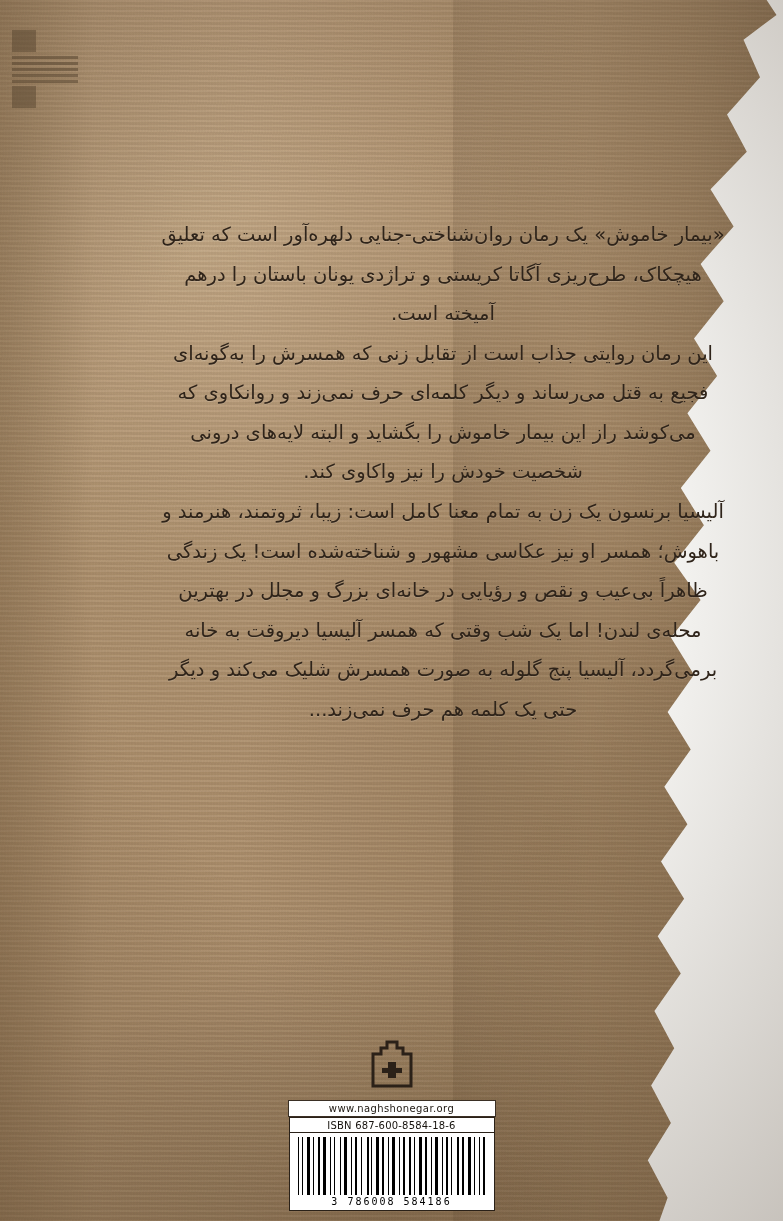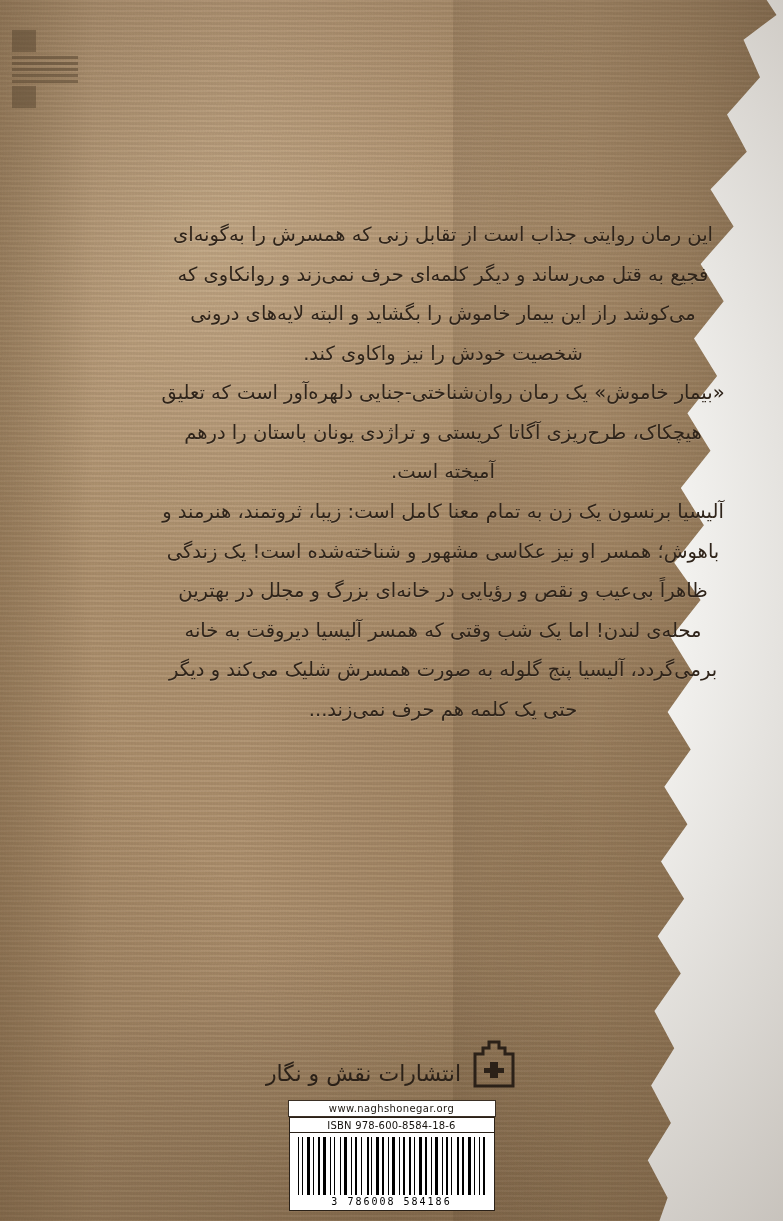--- a/index.html
+++ b/index.html
@@ -252,40 +252,39 @@
     <div class="bar" style="top:44px;"></div>
     <div class="bar" style="top:50px;"></div>
   </div>
 
   <div class="torn-paper"></div>
   <div class="torn-edge-shadow"></div>
 
   <div class="vignette"></div>
 
   <div class="blurb">
+    <p>«بیمار خاموش» یک رمان روان‌شناختی-جنایی دلهره‌آور است که تعلیق هیچکاک، طرح‌ریزی آگاتا کریستی و تراژدی یونان باستان را درهم آمیخته است.</p>
     <p>این رمان روایتی جذاب است از تقابل زنی که همسرش را به‌گونه‌ای فجیع به قتل می‌رساند و دیگر کلمه‌ای حرف نمی‌زند و روانکاوی که می‌کوشد راز این بیمار خاموش را بگشاید و البته لایه‌های درونی شخصیت خودش را نیز واکاوی کند.</p>
-    <p>«بیمار خاموش» یک رمان روان‌شناختی-جنایی دلهره‌آور است که تعلیق هیچکاک، طرح‌ریزی آگاتا کریستی و تراژدی یونان باستان را درهم آمیخته است.</p>
     <p>آلیسیا برنسون یک زن به تمام معنا کامل است: زیبا، ثروتمند، هنرمند و باهوش؛ همسر او نیز عکاسی مشهور و شناخته‌شده است! یک زندگی ظاهراً بی‌عیب و نقص و رؤیایی در خانه‌ای بزرگ و مجلل در بهترین محله‌ی لندن! اما یک شب وقتی که همسر آلیسیا دیروقت به خانه برمی‌گردد، آلیسیا پنج گلوله به صورت همسرش شلیک می‌کند و دیگر حتی یک کلمه هم حرف نمی‌زند...</p>
   </div>
 
   <div class="publisher">
     <div class="logo-mark">
       <svg width="46" height="50" viewBox="0 0 46 50" xmlns="http://www.w3.org/2000/svg">
         <path d="M4 14 L4 46 L42 46 L42 14 L34 14 L34 8 L28 8 L28 2 L18 2 L18 8 L12 8 L12 14 Z" fill="none" stroke="#2b2118" stroke-width="3"></path>
         <rect x="19" y="22" width="8" height="16" fill="#2b2118"></rect>
         <rect x="13" y="28" width="20" height="5" fill="#2b2118"></rect>
       </svg>
     </div>
-    <div class="pub-name">انتشارات نقش و نگار</div>
   </div>
 
   <div class="url-strip">www.naghshonegar.org</div>
 
   <div class="barcode-box">
-    <div class="isbn-line">ISBN 978-600-8584-18-6</div>
+    <div class="isbn-line">ISBN 687-600-8584-18-6</div>
     <div class="bars">
       <i style="width:2px"></i>
         <i style="width:1px;background:#fff"></i>
         <i style="width:1px"></i>
       <i style="width:2px;background:#fff"></i>
         <i style="width:3px"></i>
         <i style="width:1px;background:#fff"></i>
       <i style="width:1px"></i>
         <i style="width:2px;background:#fff"></i>
         <i style="width:2px"></i>

